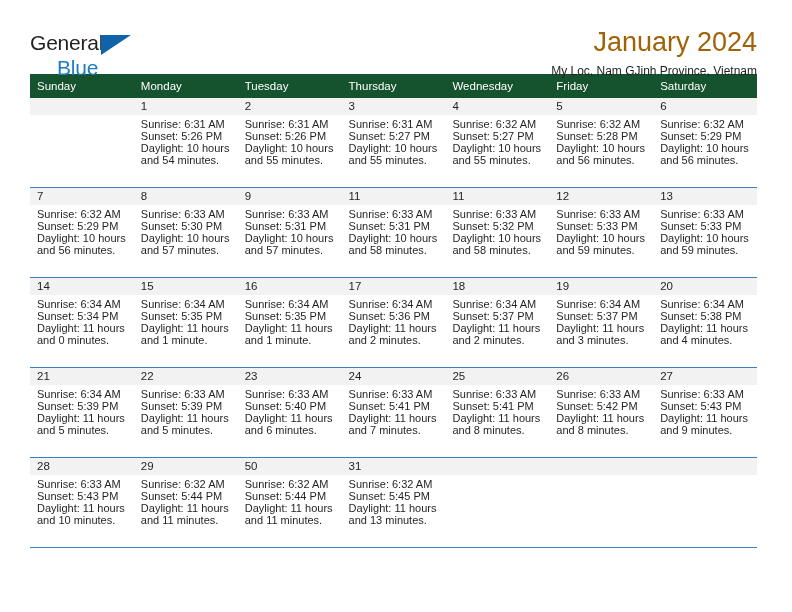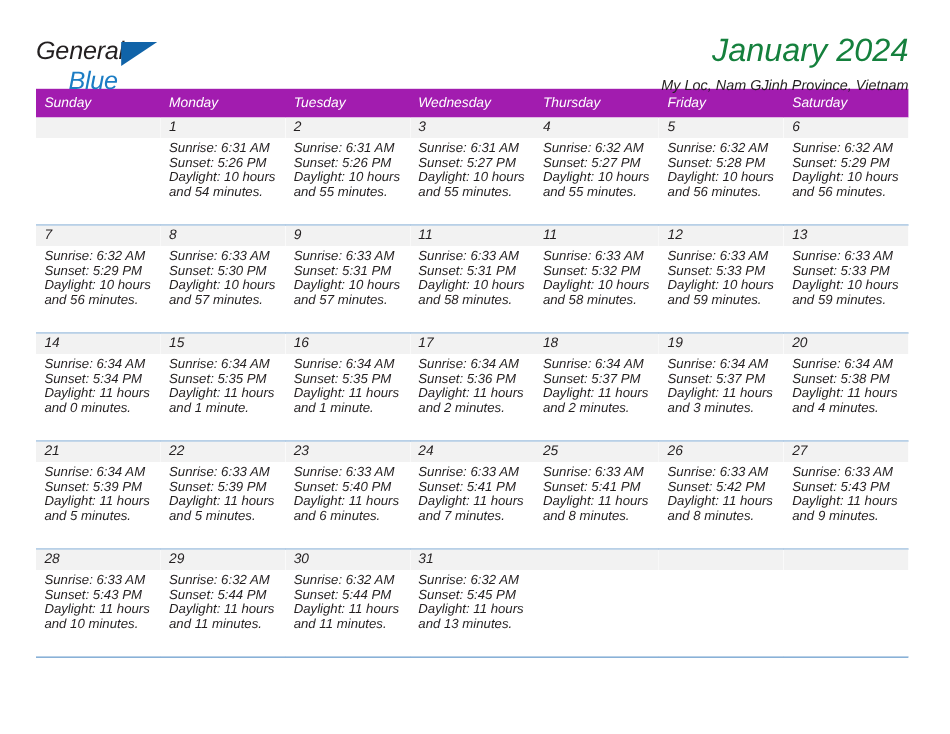--- a/index.html
+++ b/index.html
@@ -11,21 +11,20 @@
     background: #ffffff;
     font-family: "Liberation Sans", sans-serif;
     color: #000000;
   }
 
   .page {
     position: relative;
     width: 792px;
     height: 612px;
     padding: 0;
-    font-style: italic;
   }
 
   
   .header {
     display: flex;
     align-items: flex-start;
     justify-content: space-between;
     padding: 28px 35px 0 30px;
     height: 74px;
   }
@@ -61,21 +60,21 @@
     border-left: 30px solid #1063a8;
     border-bottom: 20px solid transparent;
   }
 
   .title-block {
     text-align: right;
     padding-top: 0px;
   }
   .cal-title {
     font-size: 27px;
-    color: #15803d;
+    color: #a16207;
     line-height: 1.05;
     letter-spacing: 0px;
     font-weight: normal;
     margin: 0;
   }
   .cal-subtitle {
     font-size: 12px;
     color: #231f20;
     margin-top: 9px;
     line-height: 1.1;
@@ -83,21 +82,21 @@
   }
 
   
   .calendar {
     margin: 0 35px 0 30px;
     width: 727px;
   }
 
   .weekday-row {
     display: flex;
-    background: #a21caf;
+    background: #14532d;
   }
   .weekday {
     flex: 1 1 0;
     color: #ffffff;
     font-size: 11.5px;
     padding: 5px 0 5px 7px;
     line-height: 1.25;
     min-width: 0;
   }
 
@@ -156,22 +155,22 @@
       <div class="cal-subtitle">My Loc, Nam GJinh Province, Vietnam</div>
     </div>
 
   </div>
 
   <div class="calendar">
     <div class="weekday-row" id="weekday-row">
         <div class="weekday">Sunday</div>
         <div class="weekday">Monday</div>
         <div class="weekday">Tuesday</div>
+        <div class="weekday">Thursday</div>
         <div class="weekday">Wednesday</div>
-        <div class="weekday">Thursday</div>
         <div class="weekday">Friday</div>
         <div class="weekday">Saturday</div>
       </div>
     <div id="weeks-container">
         <div class="week-row">
           <div class="day-cell empty">
             <div class="day-number-band"></div>
           </div>
           <div class="day-cell">
             <div class="day-number-band">1</div>
@@ -436,21 +435,21 @@
           <div class="day-cell">
             <div class="day-number-band">29</div>
             <div class="day-details">
               <div>Sunrise: 6:32 AM</div>
               <div>Sunset: 5:44 PM</div>
               <div>Daylight: 11 hours</div>
               <div>and 11 minutes.</div>
             </div>
           </div>
           <div class="day-cell">
-            <div class="day-number-band">30</div>
+            <div class="day-number-band">50</div>
             <div class="day-details">
               <div>Sunrise: 6:32 AM</div>
               <div>Sunset: 5:44 PM</div>
               <div>Daylight: 11 hours</div>
               <div>and 11 minutes.</div>
             </div>
           </div>
           <div class="day-cell">
             <div class="day-number-band">31</div>
             <div class="day-details">

